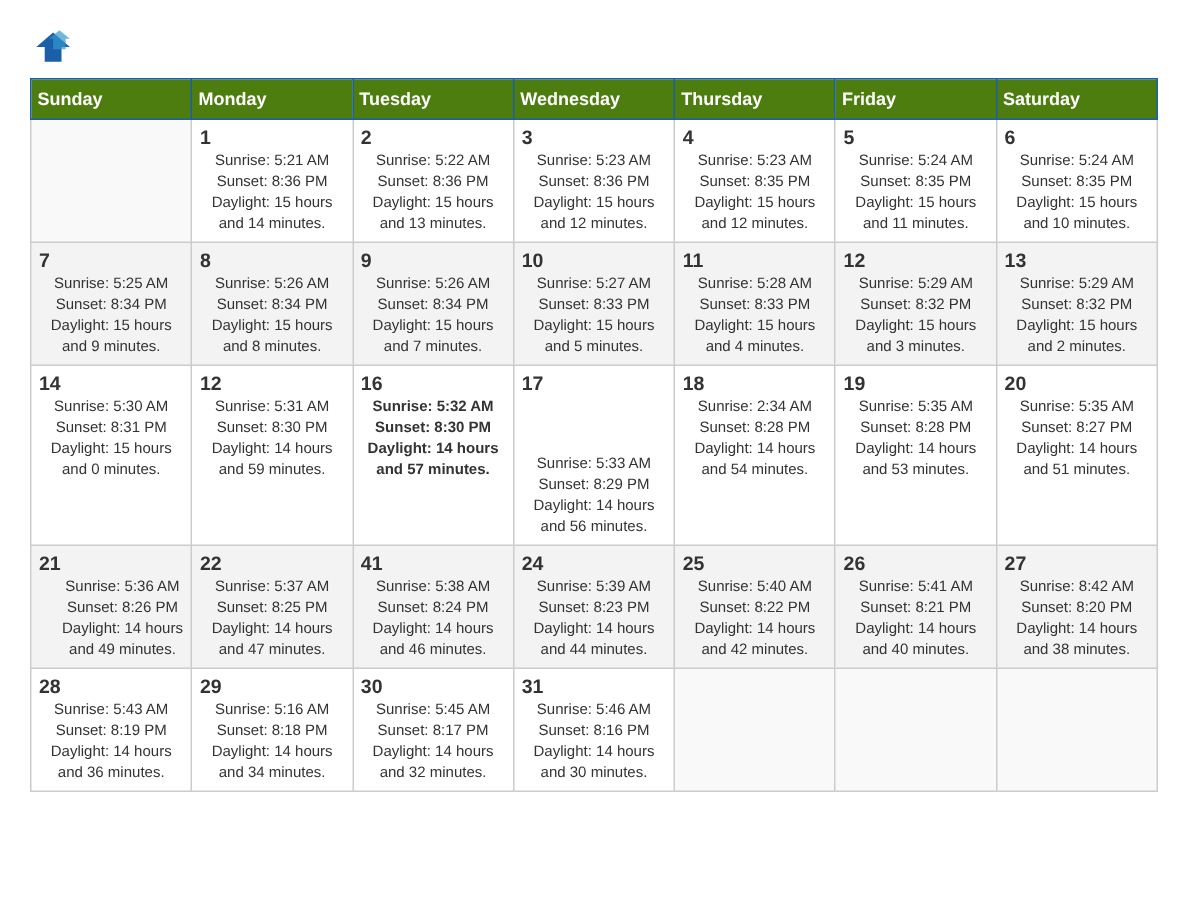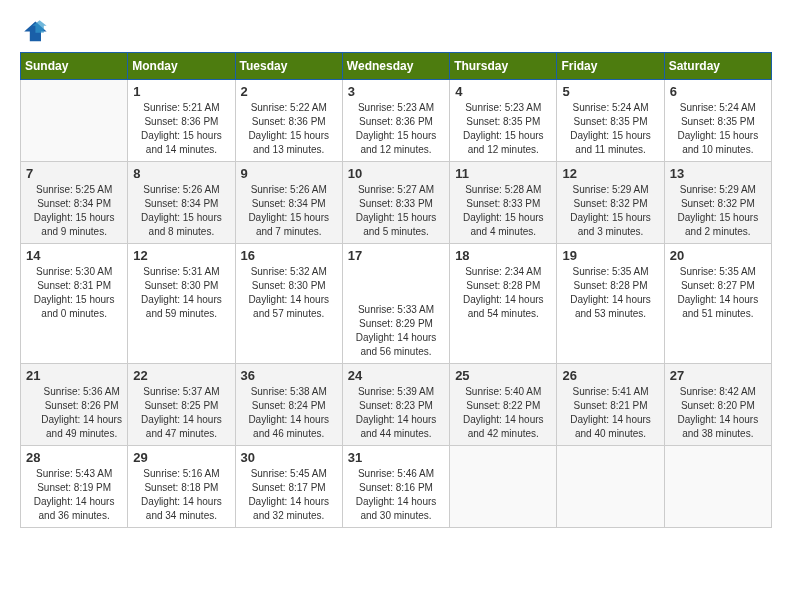--- a/index.html
+++ b/index.html
@@ -202,21 +202,21 @@
         </td>
         <td>
           <span class="day-num">12</span>
           <div class="day-info" style="white-space: pre-line;">Sunrise: 5:31 AM
 Sunset: 8:30 PM
 Daylight: 14 hours
 and 59 minutes.</div>
         </td>
         <td>
           <span class="day-num">16</span>
-          <div class="day-info" style="white-space: pre-line;">Sunrise: 5:32 AM
+          <div class="day-info" style="white-space: pre-line; font-weight: bold;">Sunrise: 5:32 AM
 Sunset: 8:30 PM
 Daylight: 14 hours
 and 57 minutes.</div>
         </td>
         <td>
           <span class="day-num">17</span>
           <div class="day-info" style="white-space: pre-line; margin-top: 40px;">Sunrise: 5:33 AM
 Sunset: 8:29 PM
 Daylight: 14 hours
 and 56 minutes.</div>
@@ -252,21 +252,21 @@
 and 49 minutes.</div>
         </td>
         <td>
           <span class="day-num">22</span>
           <div class="day-info" style="white-space: pre-line;">Sunrise: 5:37 AM
 Sunset: 8:25 PM
 Daylight: 14 hours
 and 47 minutes.</div>
         </td>
         <td>
-          <span class="day-num">36</span>
+          <span class="day-num">41</span>
           <div class="day-info" style="white-space: pre-line;">Sunrise: 5:38 AM
 Sunset: 8:24 PM
 Daylight: 14 hours
 and 46 minutes.</div>
         </td>
         <td>
           <span class="day-num">24</span>
           <div class="day-info" style="white-space: pre-line;">Sunrise: 5:39 AM
 Sunset: 8:23 PM
 Daylight: 14 hours

